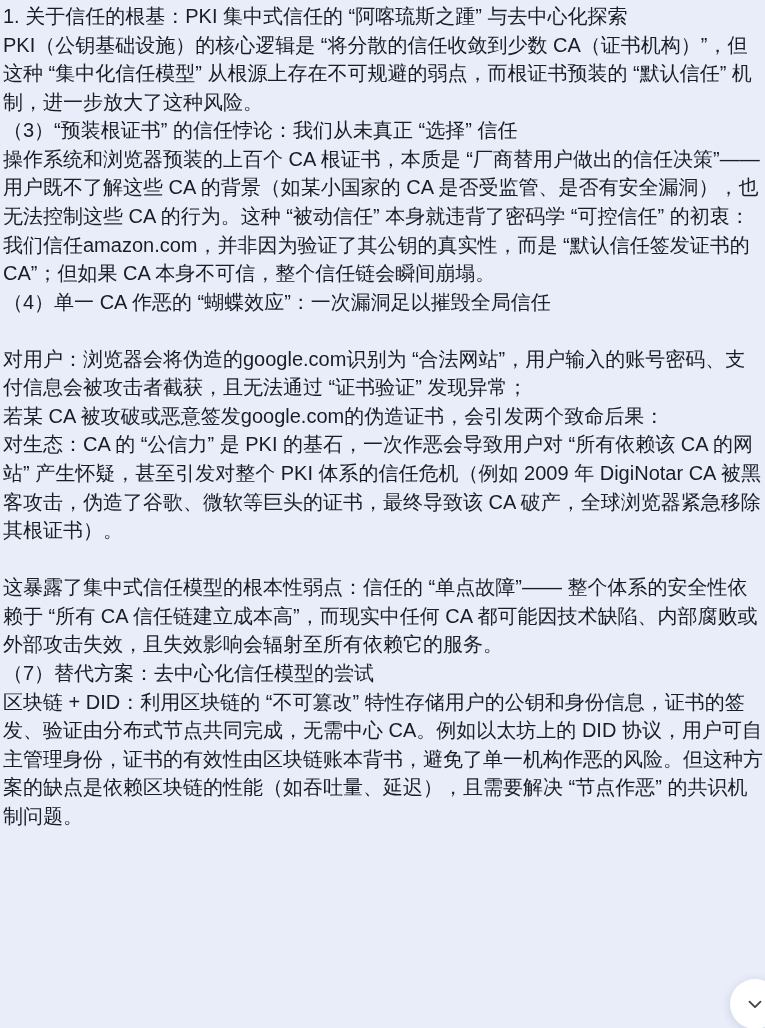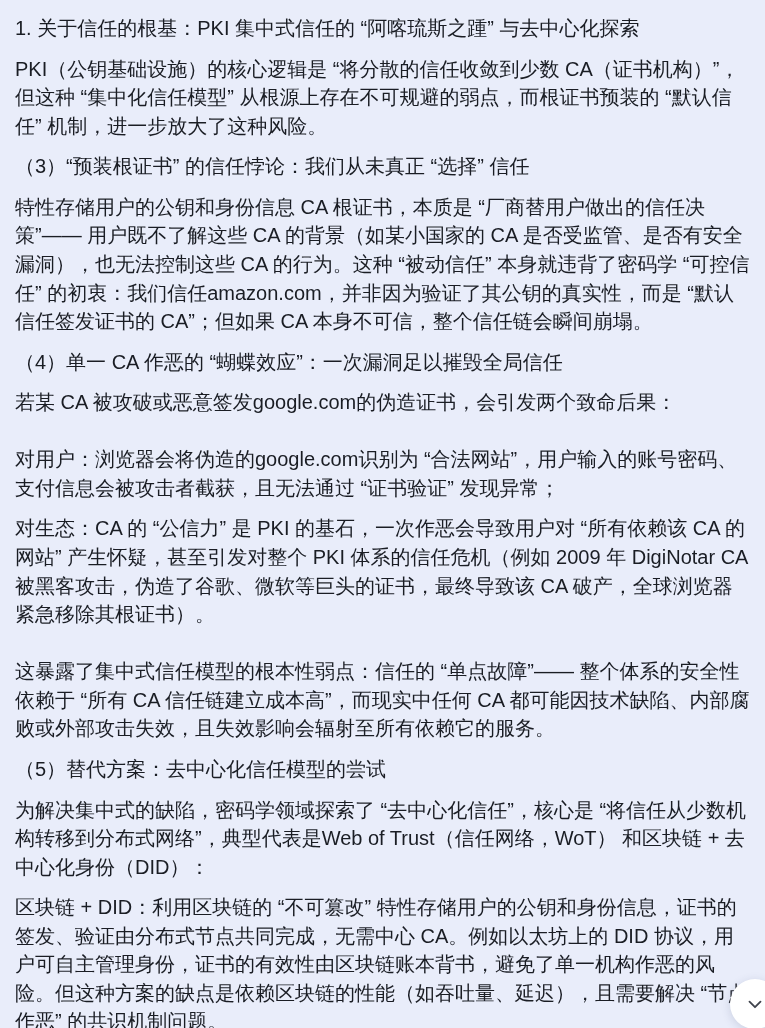--- a/index.html
+++ b/index.html
@@ -15,21 +15,21 @@
     position: absolute;
     top: 2px;
     left: 3px;
     width: 760px;
     color: #1a1d24;
     font-size: 20px;
     line-height: 28.57px;
     letter-spacing: 0;
   }
   .para {
-    margin: 12px;
+    margin: 0;
     overflow-wrap: break-word;
     word-break: normal;
   }
   .para.gap { margin-top: 28.57px; }
   .scroll-btn {
     position: absolute;
     left: 730px;
     top: 979px;
     width: 50px;
     height: 50px;
@@ -47,28 +47,27 @@
   .scroll-btn svg { display: block; }
 </style>
 </head>
 <body style="background: rgb(233, 237, 250);">
 
 <div class="content" style="color: rgb(26, 29, 36);">
   <p class="para">1. 关于信任的根基：PKI 集中式信任的 “阿喀琉斯之踵” 与去中心化探索</p>
   <div>
       <p class="para">PKI（公钥基础设施）的核心逻辑是 “将分散的信任收敛到少数 CA（证书机构）”，但这种 “集中化信任模型” 从根源上存在不可规避的弱点，而根证书预装的 “默认信任” 机制，进一步放大了这种风险。</p>
       <p class="para">（3）“预装根证书” 的信任悖论：我们从未真正 “选择” 信任</p>
-      <p class="para">特性存储用户的公钥和身份信息 CA 根证书，本质是 “厂商替用户做出的信任决策”—— 用户既不了解这些 CA 的背景（如某小国家的 CA 是否受监管、是否有安全漏洞），也无法控制这些 CA 的行为。这种 “被动信任” 本身就违背了密码学 “可控信任” 的初衷：我们信任amazon.com，并非因为验证了其公钥的真实性，而是 “默认信任签发证书的 CA”；但如果 CA 本身不可信，整个信任链会瞬间崩塌。</p>
+      <p class="para">操作系统和浏览器预装的上百个 CA 根证书，本质是 “厂商替用户做出的信任决策”—— 用户既不了解这些 CA 的背景（如某小国家的 CA 是否受监管、是否有安全漏洞），也无法控制这些 CA 的行为。这种 “被动信任” 本身就违背了密码学 “可控信任” 的初衷：我们信任amazon.com，并非因为验证了其公钥的真实性，而是 “默认信任签发证书的 CA”；但如果 CA 本身不可信，整个信任链会瞬间崩塌。</p>
       <p class="para">（4）单一 CA 作恶的 “蝴蝶效应”：一次漏洞足以摧毁全局信任</p>
+      <p class="para gap">对用户：浏览器会将伪造的google.com识别为 “合法网站”，用户输入的账号密码、支付信息会被攻击者截获，且无法通过 “证书验证” 发现异常；</p>
       <p class="para">若某 CA 被攻破或恶意签发google.com的伪造证书，会引发两个致命后果：</p>
-      <p class="para gap">对用户：浏览器会将伪造的google.com识别为 “合法网站”，用户输入的账号密码、支付信息会被攻击者截获，且无法通过 “证书验证” 发现异常；</p>
       <p class="para">对生态：CA 的 “公信力” 是 PKI 的基石，一次作恶会导致用户对 “所有依赖该 CA 的网站” 产生怀疑，甚至引发对整个 PKI 体系的信任危机（例如 2009 年 DigiNotar CA 被黑客攻击，伪造了谷歌、微软等巨头的证书，最终导致该 CA 破产，全球浏览器紧急移除其根证书）。</p>
       <p class="para gap">这暴露了集中式信任模型的根本性弱点：信任的 “单点故障”—— 整个体系的安全性依赖于 “所有 CA 信任链建立成本高”，而现实中任何 CA 都可能因技术缺陷、内部腐败或外部攻击失效，且失效影响会辐射至所有依赖它的服务。</p>
-      <p class="para">（5）替代方案：去中心化信任模型的尝试</p>
-      <p class="para">为解决集中式的缺陷，密码学领域探索了 “去中心化信任”，核心是 “将信任从少数机构转移到分布式网络”，典型代表是Web of Trust（信任网络，WoT） 和区块链 + 去中心化身份（DID）：</p>
+      <p class="para">（7）替代方案：去中心化信任模型的尝试</p>
       <p class="para">区块链 + DID：利用区块链的 “不可篡改” 特性存储用户的公钥和身份信息，证书的签发、验证由分布式节点共同完成，无需中心 CA。例如以太坊上的 DID 协议，用户可自主管理身份，证书的有效性由区块链账本背书，避免了单一机构作恶的风险。但这种方案的缺点是依赖区块链的性能（如吞吐量、延迟），且需要解决 “节点作恶” 的共识机制问题。</p>
     </div>
 </div>
 
 <button class="scroll-btn" style="background: rgb(255, 255, 255); color: rgb(63, 67, 76);">
   <span>
     <svg width="22" height="22" viewBox="0 0 24 24">
       <path d="M6 9.5l6 6 6-6" fill="none" stroke="currentColor" stroke-width="2" stroke-linecap="round" stroke-linejoin="round"></path>
     </svg>
   </span>

